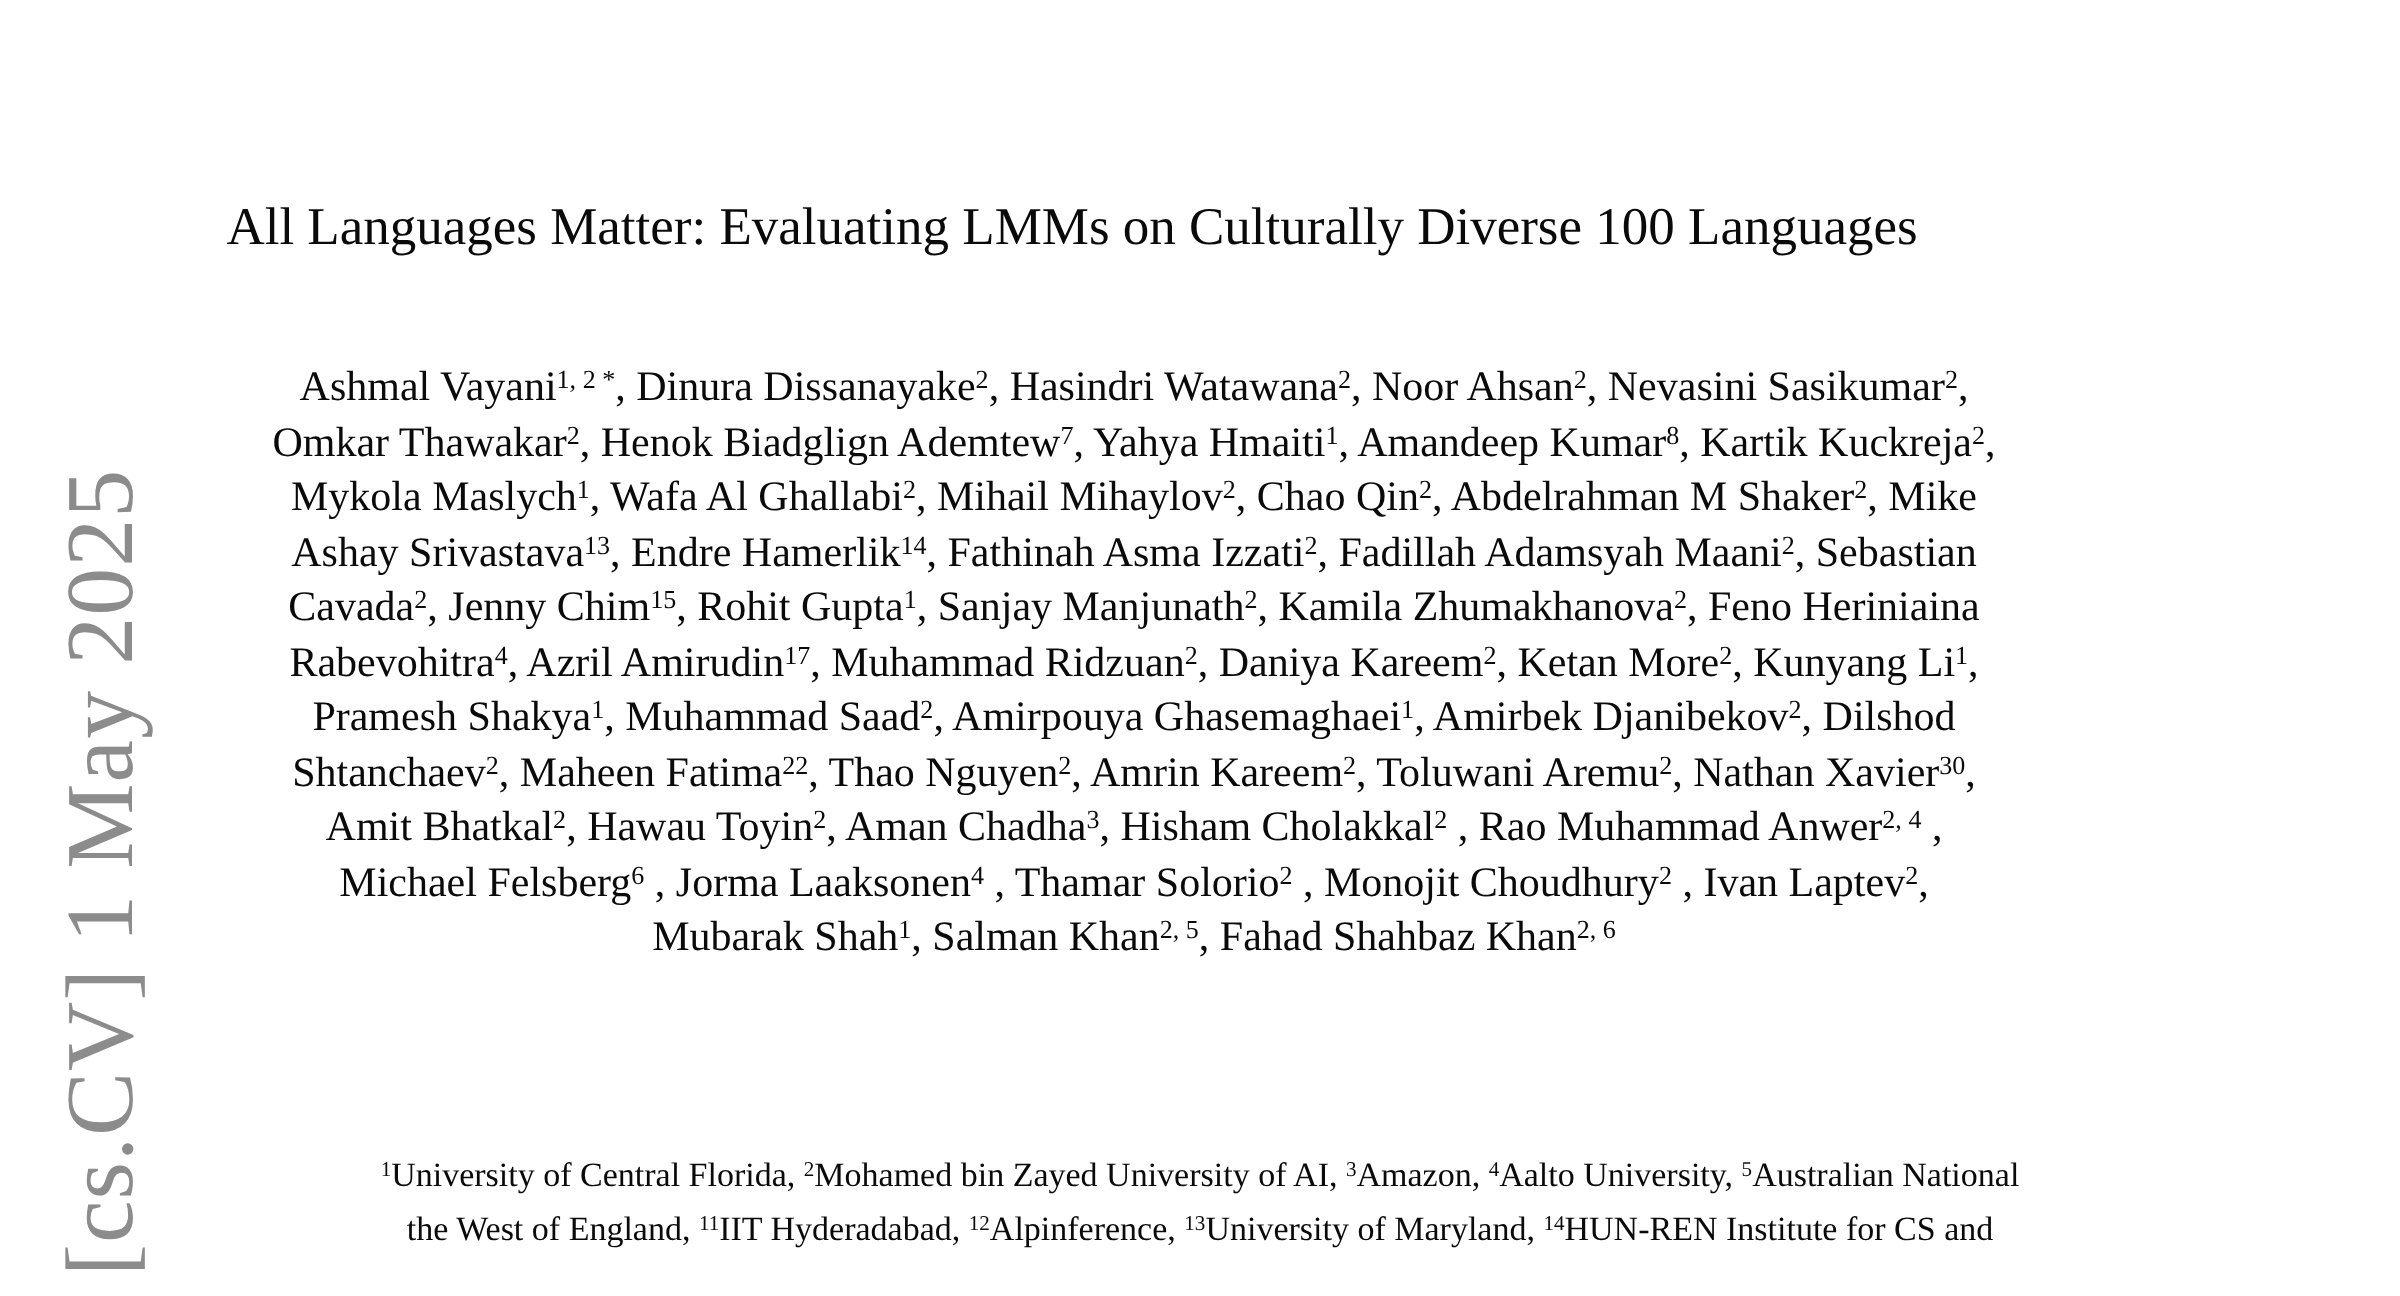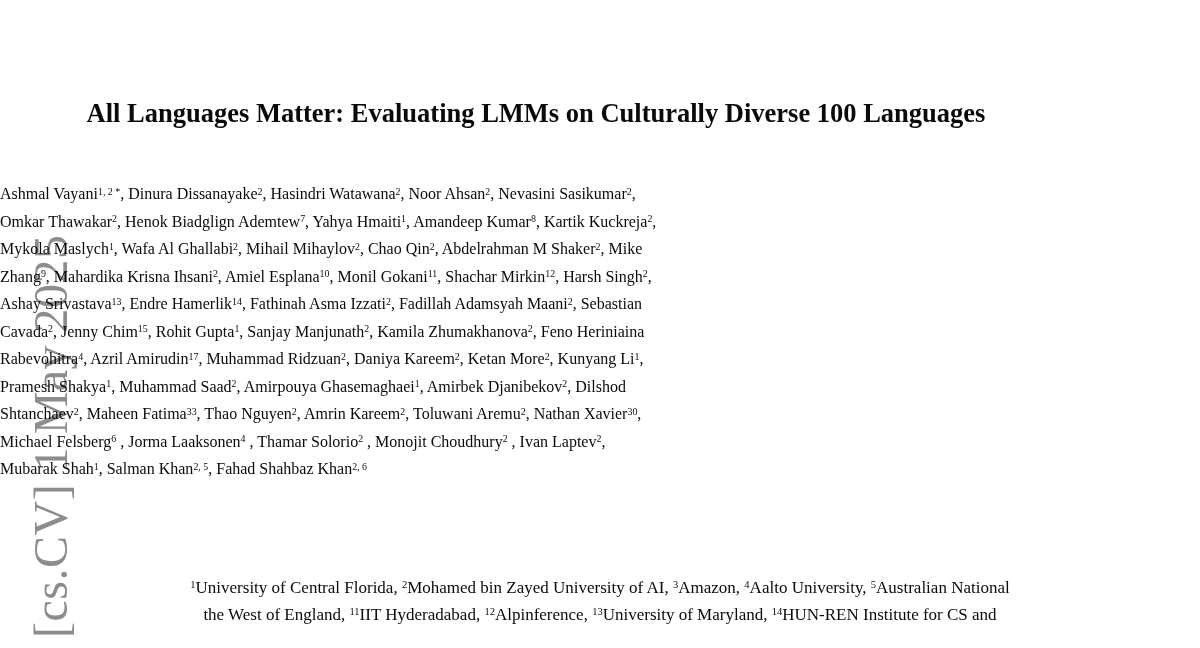--- a/index.html
+++ b/index.html
@@ -34,30 +34,31 @@
   }
   .paper-title {
     position: absolute;
     top: 97px;
     left: 0;
     width: 1072px;
     margin: 0;
     text-align: center;
     font-size: 26.5px;
     line-height: 32px;
-    font-weight: bold;
+    font-weight: normal;
     color: #0a0a0a;
     white-space: nowrap;
   }
   .author-block {
     position: absolute;
     top: 180px;
     left: 0;
     width: 1134px;
-    font-size: 16px;
+    text-align: center;
+    font-size: 21px;
     line-height: 27.5px;
     color: #0a0a0a;
   }
   .author-line {
     white-space: nowrap;
   }
   .affiliation-block {
     position: absolute;
     top: 574px;
     left: 0;
@@ -84,26 +85,26 @@
 <div class="page">
 
   <div class="arxiv-stamp" style="color: rgb(140, 140, 140);">[cs.CV] 1 May 2025</div>
 
   <h1 class="paper-title">All Languages Matter: Evaluating LMMs on Culturally Diverse 100 Languages</h1>
 
   <div class="author-block">
     <div class="author-line">Ashmal Vayani<sup>1, 2 *</sup>, Dinura Dissanayake<sup>2</sup>, Hasindri Watawana<sup>2</sup>, Noor Ahsan<sup>2</sup>, Nevasini Sasikumar<sup>2</sup>,</div>
     <div class="author-line">Omkar Thawakar<sup>2</sup>, Henok Biadglign Ademtew<sup>7</sup>, Yahya Hmaiti<sup>1</sup>, Amandeep Kumar<sup>8</sup>, Kartik Kuckreja<sup>2</sup>,</div>
     <div class="author-line">Mykola Maslych<sup>1</sup>, Wafa Al Ghallabi<sup>2</sup>, Mihail Mihaylov<sup>2</sup>, Chao Qin<sup>2</sup>, Abdelrahman M Shaker<sup>2</sup>, Mike</div>
-    <div class="author-line">Zhang<sup>9</sup>, Mahardika Krisna Ihsani<sup>2</sup>, Amiel Esplana<sup>10</sup>, Monil Gokani<sup>11</sup>, Shachar Mirkin<sup>12</sup>, Harsh Singh<sup>2</sup>,</div>
     <div class="author-line">Ashay Srivastava<sup>13</sup>, Endre Hamerlik<sup>14</sup>, Fathinah Asma Izzati<sup>2</sup>, Fadillah Adamsyah Maani<sup>2</sup>, Sebastian</div>
     <div class="author-line">Cavada<sup>2</sup>, Jenny Chim<sup>15</sup>, Rohit Gupta<sup>1</sup>, Sanjay Manjunath<sup>2</sup>, Kamila Zhumakhanova<sup>2</sup>, Feno Heriniaina</div>
     <div class="author-line">Rabevohitra<sup>4</sup>, Azril Amirudin<sup>17</sup>, Muhammad Ridzuan<sup>2</sup>, Daniya Kareem<sup>2</sup>, Ketan More<sup>2</sup>, Kunyang Li<sup>1</sup>,</div>
     <div class="author-line">Pramesh Shakya<sup>1</sup>, Muhammad Saad<sup>2</sup>, Amirpouya Ghasemaghaei<sup>1</sup>, Amirbek Djanibekov<sup>2</sup>, Dilshod</div>
-    <div class="author-line">Shtanchaev<sup>2</sup>, Maheen Fatima<sup>33</sup>, Thao Nguyen<sup>2</sup>, Amrin Kareem<sup>2</sup>, Toluwani Aremu<sup>2</sup>, Nathan Xavier<sup>30</sup>,</div>
+    <div class="author-line">Shtanchaev<sup>2</sup>, Maheen Fatima<sup>22</sup>, Thao Nguyen<sup>2</sup>, Amrin Kareem<sup>2</sup>, Toluwani Aremu<sup>2</sup>, Nathan Xavier<sup>30</sup>,</div>
+    <div class="author-line">Amit Bhatkal<sup>2</sup>, Hawau Toyin<sup>2</sup>, Aman Chadha<sup>3</sup>, Hisham Cholakkal<sup>2</sup> , Rao Muhammad Anwer<sup>2, 4</sup> ,</div>
     <div class="author-line">Michael Felsberg<sup>6</sup> , Jorma Laaksonen<sup>4</sup> , Thamar Solorio<sup>2</sup> , Monojit Choudhury<sup>2</sup> , Ivan Laptev<sup>2</sup>,</div>
     <div class="author-line">Mubarak Shah<sup>1</sup>, Salman Khan<sup>2, 5</sup>, Fahad Shahbaz Khan<sup>2, 6</sup></div>
   </div>
 
   <div class="affiliation-block">
     <div class="affiliation-line"><sup>1</sup>University of Central Florida, <sup>2</sup>Mohamed bin Zayed University of AI, <sup>3</sup>Amazon, <sup>4</sup>Aalto University, <sup>5</sup>Australian National</div>
     <div class="affiliation-line">the West of England, <sup>11</sup>IIT Hyderadabad, <sup>12</sup>Alpinference, <sup>13</sup>University of Maryland, <sup>14</sup>HUN-REN Institute for CS and</div>
   </div>
 
 </div>

